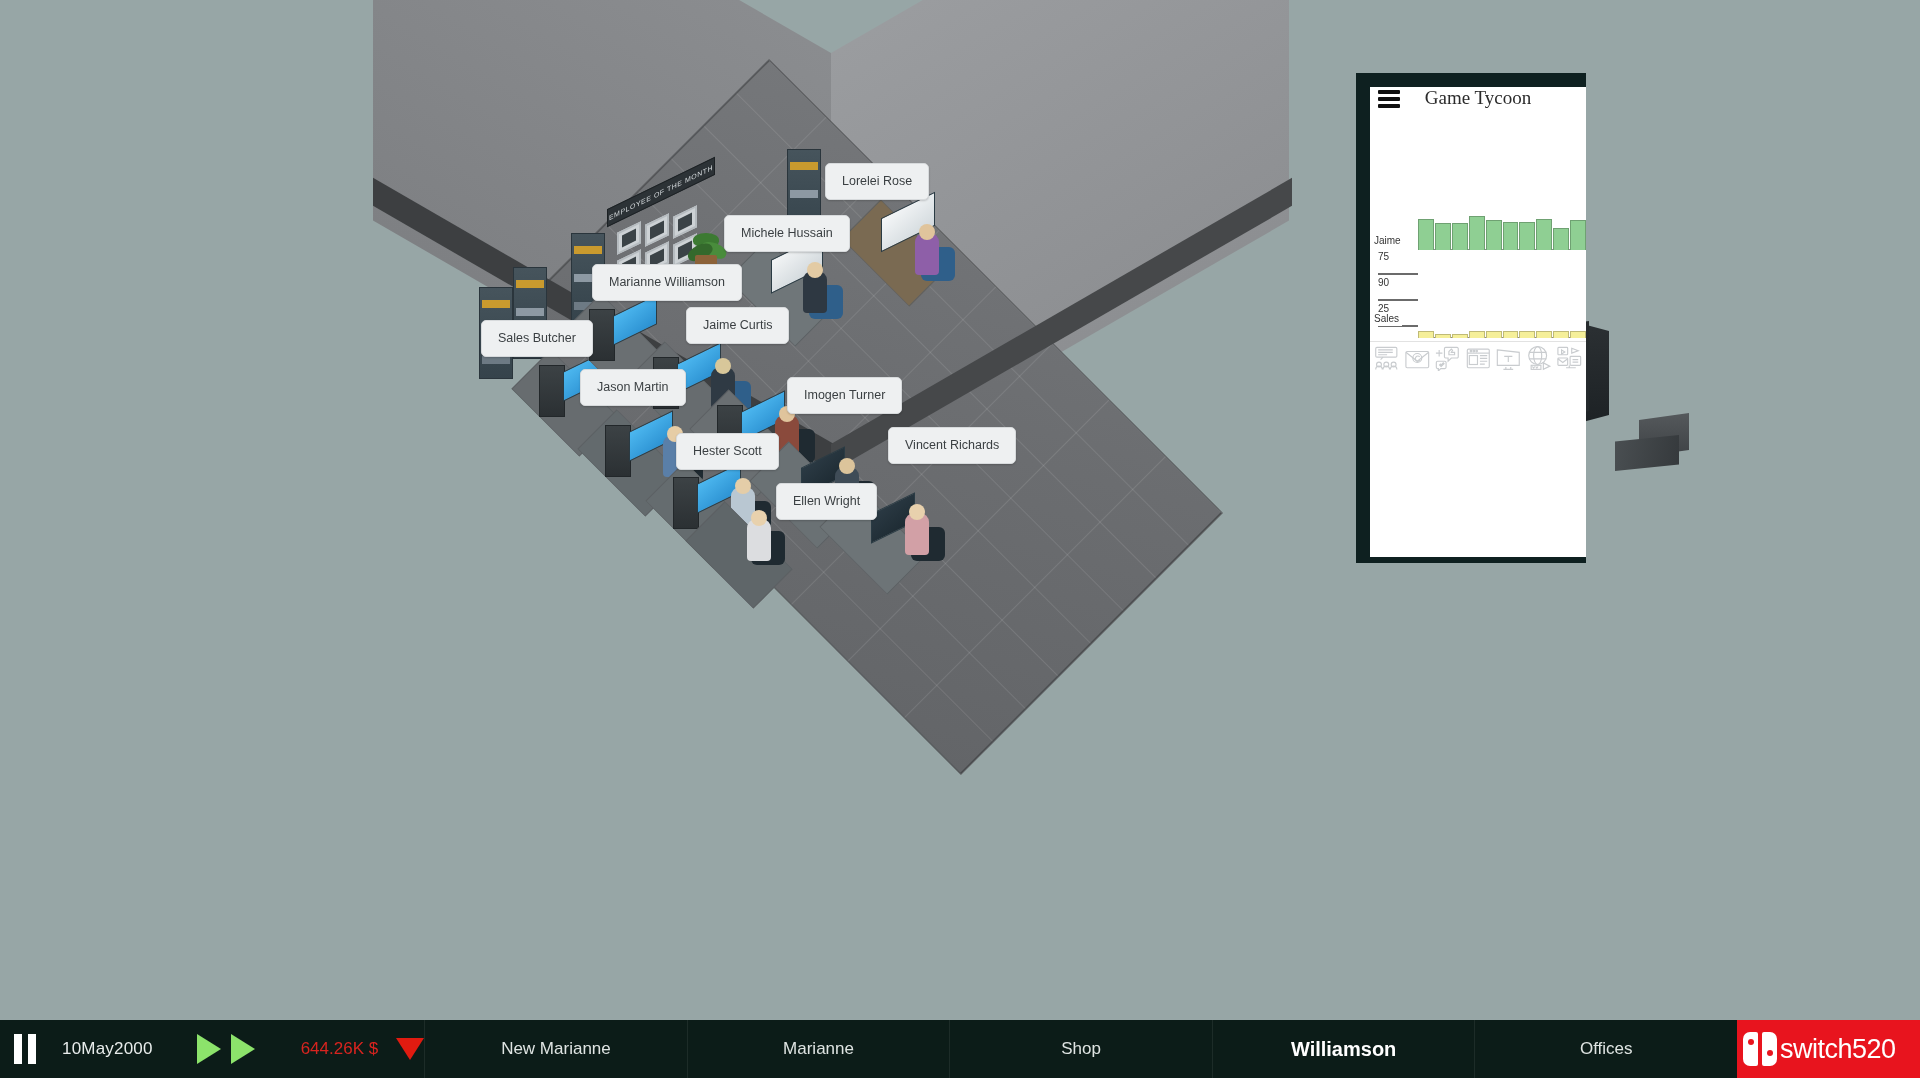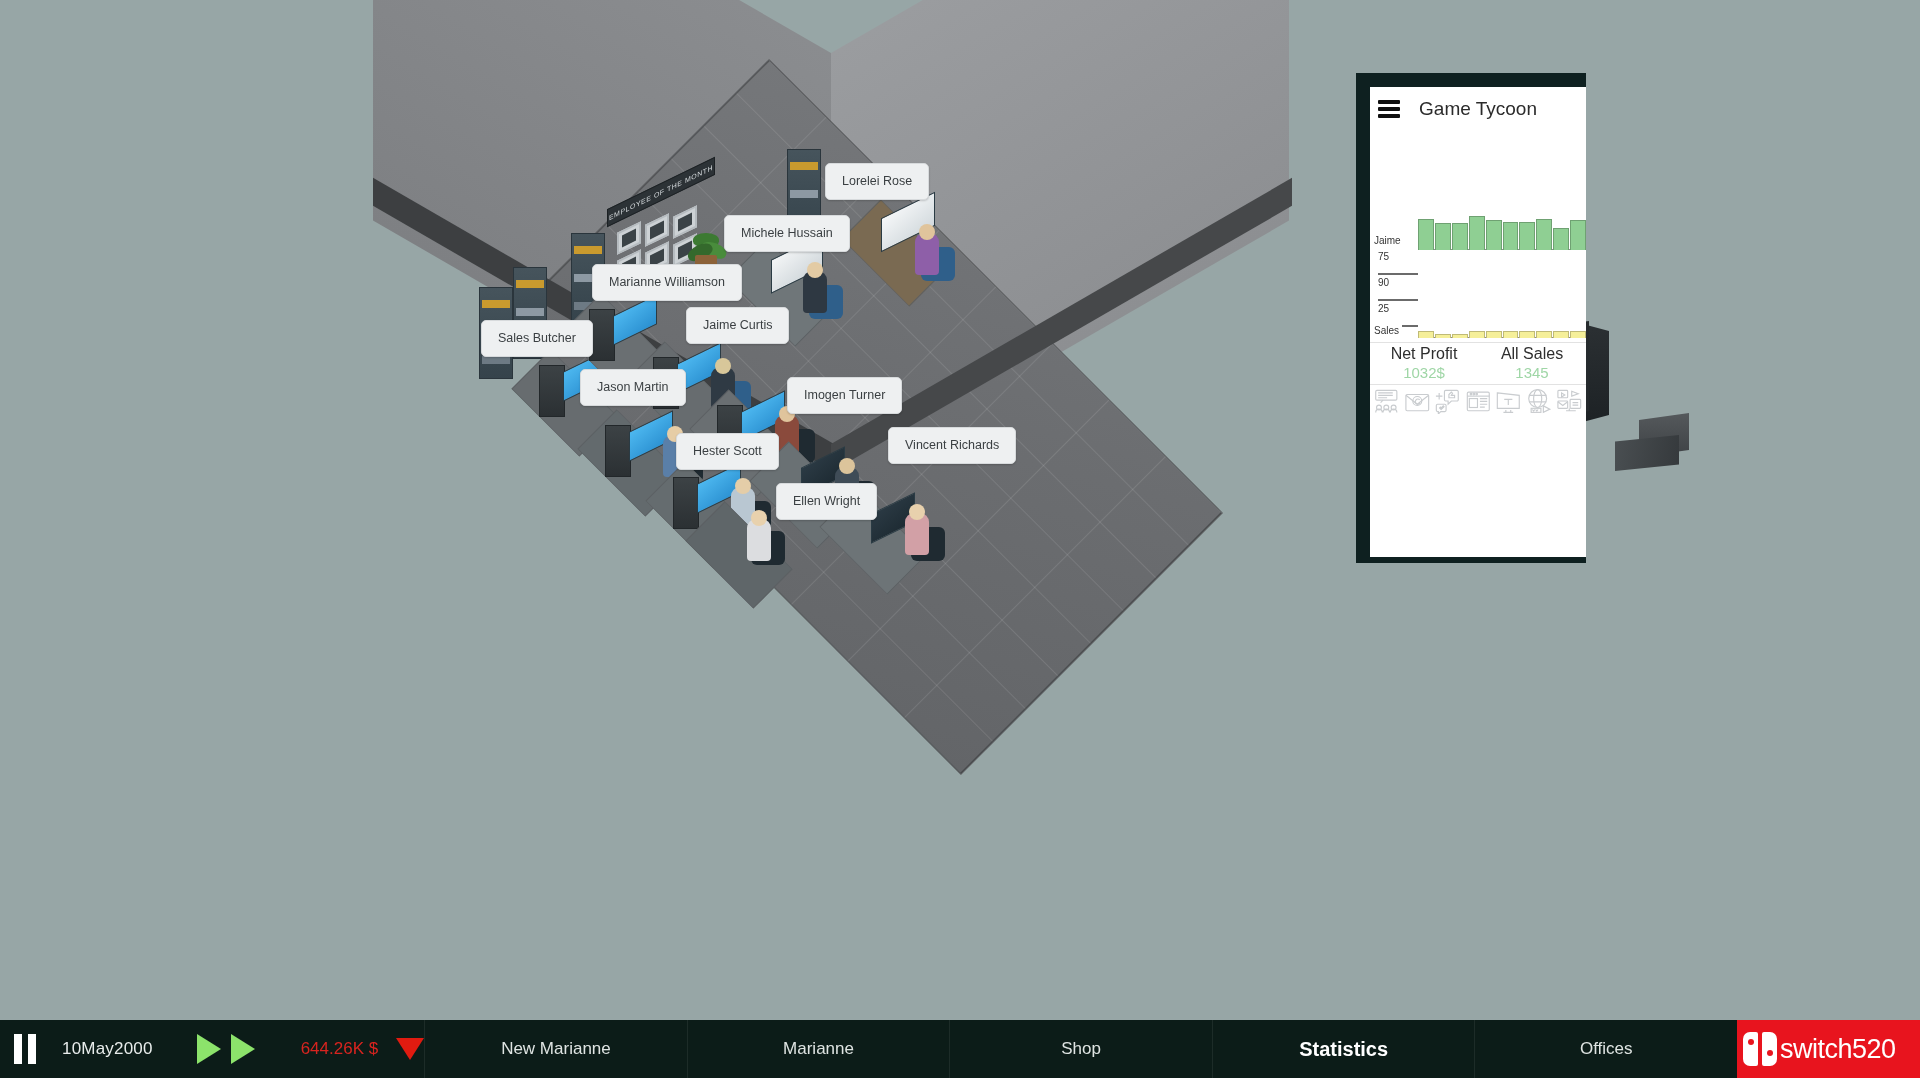--- a/index.html
+++ b/index.html
@@ -235,21 +235,21 @@
     overflow:hidden;
   }
   .panel-inner {
     width:216px; height:470px;
     background:#ffffff;
     position:relative;
     overflow:hidden;
   }
   .panel-head {
     position:relative; height:44px;
-    display:flex; align-items:center;
+    display:flex; font-family:Liberation Serif, serif;
   }
   .hamburger {
     width:22px; margin-left:8px; cursor:pointer;
   }
   .hamburger span {
     display:block; height:4px; background:#101010; margin:3px 0; border-radius:1px;
   }
   .panel-title {
     position:absolute; left:0; right:0; text-align:center;
     font-size:19px; color:#2b2b2b; font-weight:400;
@@ -605,33 +605,23 @@
           <div class="bar sales" title="3: 6" style="height: 4.36364px;"></div>
           <div class="bar sales" title="4: 10" style="height: 7.27273px;"></div>
           <div class="bar sales" title="5: 10" style="height: 7.27273px;"></div>
           <div class="bar sales" title="6: 9" style="height: 6.54545px;"></div>
           <div class="bar sales" title="7: 9" style="height: 6.54545px;"></div>
           <div class="bar sales" title="8: 9" style="height: 6.54545px;"></div>
           <div class="bar sales" title="9: 9" style="height: 6.54545px;"></div>
           <div class="bar sales" title="10: 10" style="height: 7.27273px;"></div>
         </div>
       <div class="baseline" style="bottom:0;"></div>
-      <div class="axis-label" style="top:auto; bottom:0;">Sales</div>
-    </div>
-
-    <div class="totals">
-      <div class="total-col">
-        <div class="total-label">Net Profit</div>
-        <div class="total-value">1032$</div>
-      </div>
-      <div class="total-col">
-        <div class="total-label">All Sales</div>
-        <div class="total-value">1345</div>
-      </div>
-    </div>
+      <div class="axis-label" style="top:auto; bottom:12px;">Sales</div>
+    </div>
+
 
     <div class="icon-row">
       <div class="ic">
         <svg viewBox="0 0 32 32" fill="none" stroke="#c9cccf" stroke-width="1.4">
           <rect x="3" y="3" width="26" height="12" rx="1.5"></rect>
             <path d="M9 18l3-3"></path>
           <path d="M6 6h18M6 9h18M6 12h11"></path>
           <circle cx="7" cy="24" r="3"></circle>
             <circle cx="16" cy="24" r="3"></circle>
             <circle cx="25" cy="24" r="3"></circle>
@@ -714,21 +704,21 @@
     <div class="tri-right"></div>
   </div>
 
   <div class="bb-money">644.26K $</div>
   <div class="tri-down"></div>
 
   <div class="bb-menu" id="bb-menu">
       <div class="bb-item">New Marianne</div>
       <div class="bb-item">Marianne</div>
       <div class="bb-item">Shop</div>
-      <div class="bb-item active">Statistics</div>
+      <div class="bb-item active">Williamson</div>
       <div class="bb-item">Offices</div>
     </div>
 
   <div class="brand">
     <div class="switch-logo">
       <div class="sw-l">
           <div class="sw-dot" style="left:4.5px; top:7px;"></div>
         </div>
       <div class="sw-r">
           <div class="sw-dot" style="left:4.5px; top:18px;"></div>

